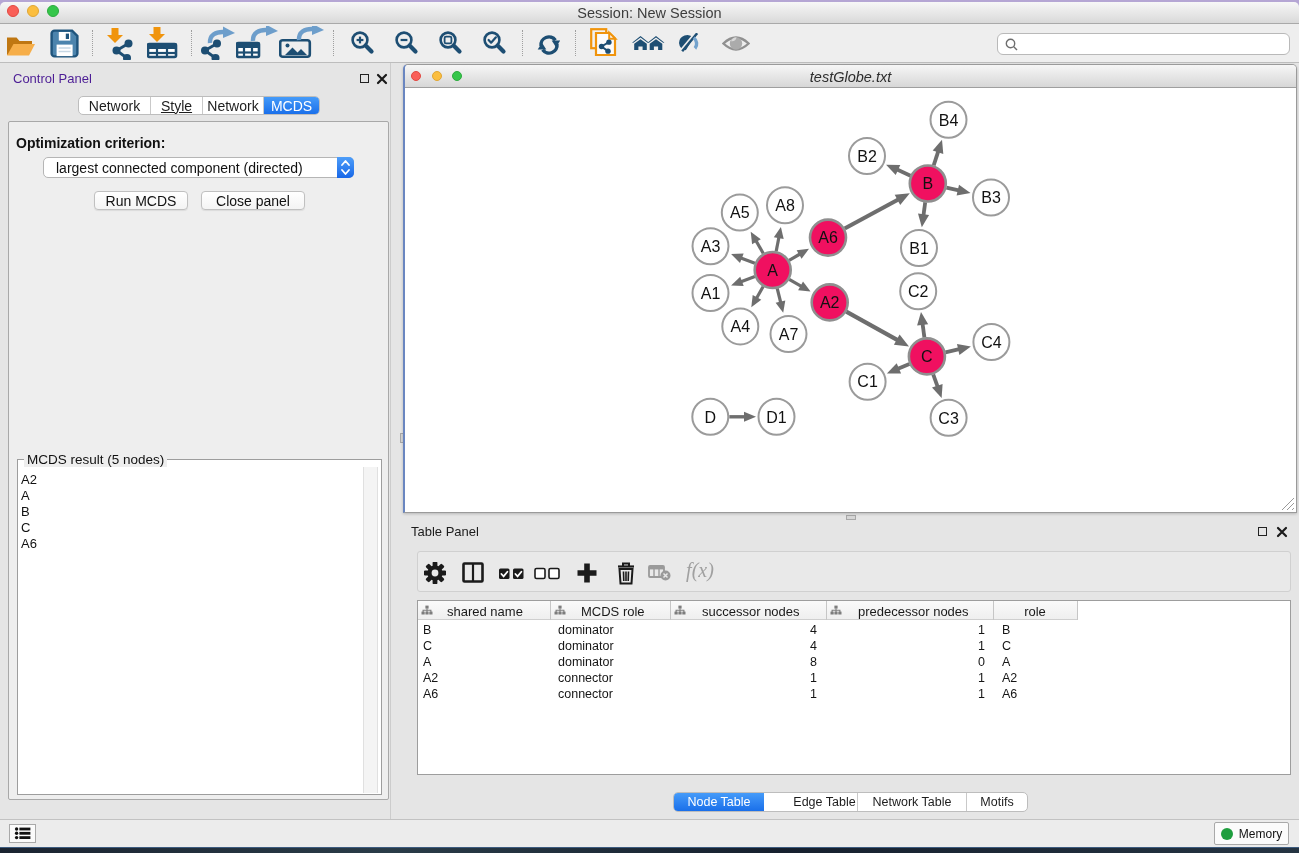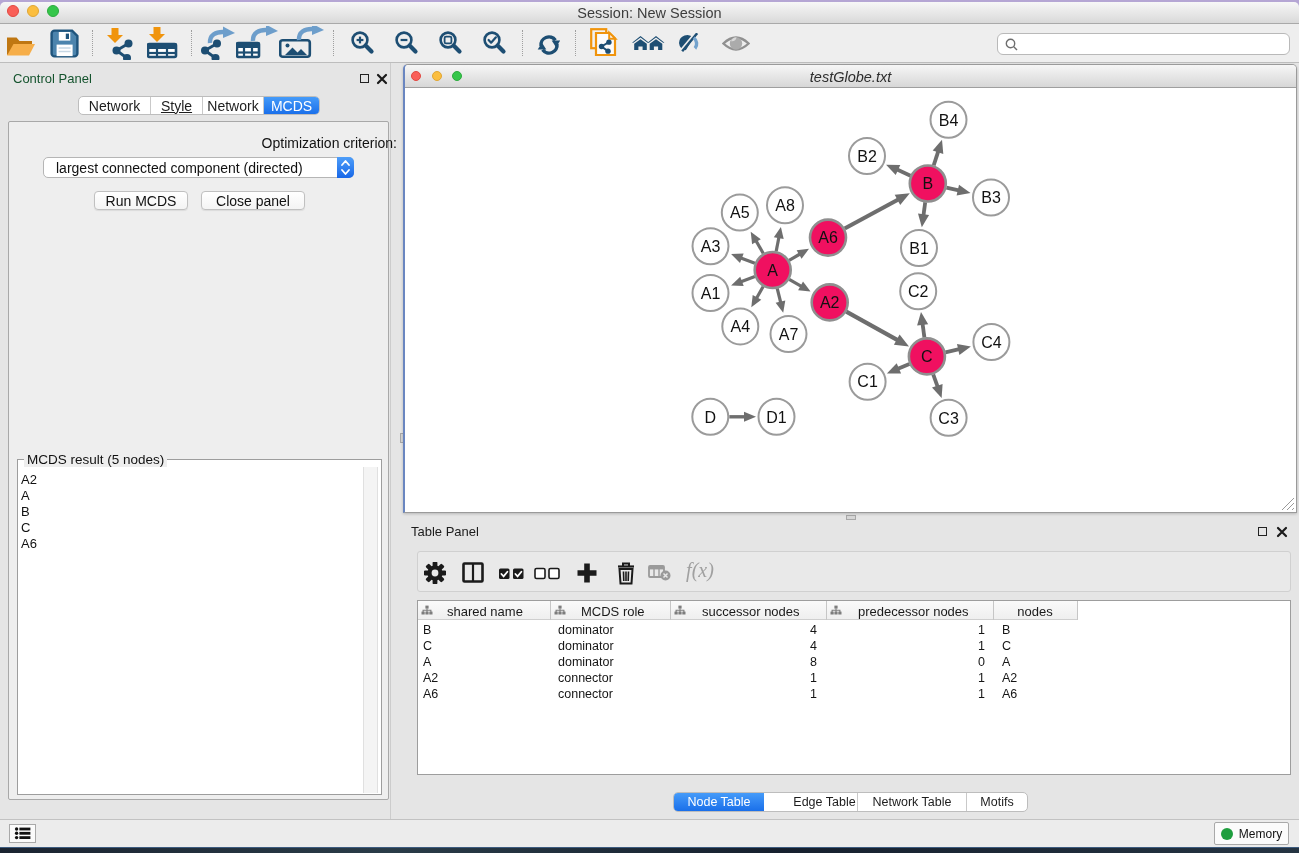--- a/index.html
+++ b/index.html
@@ -19,32 +19,32 @@
   .tsep { top:6px; width:0; height:26px; border-left:1px dotted #9f9f9f; }
 
   #main { left:0; top:63px; width:1299px; height:756px; background:#e5e5e5; }
 
   #statusbar { left:0; top:819px; width:1299px; height:28px; background:#ececec;
     border-top:1px solid #c2c2c2; }
   #deskbottom { left:0; top:847px; width:1299px; height:6px;
     background:linear-gradient(90deg,#1a2330,#2a3c48 30%,#16202e 60%,#253442); border-top:1px solid #3d5c80; }
 
   
-  #cp-title { left:13px; top:71px; font-size:13px; color:#14532d; }
+  #cp-title { left:13px; top:71px; font-size:13px; color:#4c1d95; }
   .winbtn-sq { width:9px; height:9px; border:1.5px solid #222; background:transparent; }
   .tabgroup { height:19px; background:#fff; border:1px solid #bdbdbd; border-radius:5px;
     display:flex; overflow:hidden; font-size:14px; color:#1d1d1d; }
   .tabgroup .seg { display:flex; align-items:center; justify-content:center;
     border-right:1px solid #c9c9c9; height:100%; }
   .tabgroup .seg:last-child { border-right:none; }
   .tabgroup .sel { background:linear-gradient(#459bf9,#1a6fea); color:#fff; border-right:none; }
 
   #cp-box { left:8px; top:121px; width:381px; height:679px; background:#eeeeee;
     border:1px solid #a8a8a8; border-radius:2px; }
-  #opt-label { left:0; top:135px; width:397px; text-align:right; font-size:14px; color:#111; }
+  #opt-label { left:16px; top:135px; width:397px; text-align:left; font-size:14px; color:#111;font-weight:bold; }
   #dropdown { left:43px; top:157px; width:311px; height:21px; background:#fff;
     border:1px solid #b5b5b5; border-radius:5px; font-size:14px; color:#111; }
   #dropdown .txt { position:absolute; left:12px; top:2px; }
   #dd-btn { position:absolute; right:-1px; top:-1px; width:17px; height:21px;
     background:linear-gradient(#4e9ef9,#1767e8); border-radius:0 5px 5px 0; }
   .btn { background:linear-gradient(#ffffff,#f4f4f4); border:1px solid #c0c0c0; border-radius:4px;
     font-size:14px; color:#111; display:flex; align-items:center; justify-content:center;
     box-shadow:0 1px 1px rgba(0,0,0,0.08); }
 
   #fieldset { left:17px; top:459px; width:365px; height:336px; border:1px solid #9d9d9d;
@@ -474,21 +474,21 @@
         <path d="M5.5,3.6 V5.3 M1.6,7 V5.3 H9.4 V7 M5.5,7 V5.3" stroke="#7d7d7d" stroke-width="1.1" fill="none"></path>
         <rect x="0" y="6.6" width="3.2" height="2.9"></rect>
         <rect x="3.9" y="6.6" width="3.2" height="2.9"></rect>
         <rect x="7.8" y="6.6" width="3.2" height="2.9"></rect>
       </g>
     </svg>
     <div class="hlabel" style="left:29px">shared name</div>
     <div class="hlabel" style="left:163px">MCDS role</div>
     <div class="hlabel" style="left:284px">successor nodes</div>
     <div class="hlabel" style="left:440px">predecessor nodes</div>
-    <div class="hlabel" style="left:575px;width:84px;text-align:center;">nodes</div>
+    <div class="hlabel" style="left:575px;width:84px;text-align:center;">role</div>
     <div class="cell" style="left:5px;top:22px">B</div>
     <div class="cell" style="left:140px;top:22px">dominator</div>
     <div class="cell" style="left:251px;top:22px;width:148px;text-align:right">4</div>
     <div class="cell" style="left:408px;top:22px;width:159px;text-align:right">1</div>
     <div class="cell" style="left:584px;top:22px">B</div>
     <div class="cell" style="left:5px;top:38px">C</div>
     <div class="cell" style="left:140px;top:38px">dominator</div>
     <div class="cell" style="left:251px;top:38px;width:148px;text-align:right">4</div>
     <div class="cell" style="left:408px;top:38px;width:159px;text-align:right">1</div>
     <div class="cell" style="left:584px;top:38px">C</div>

